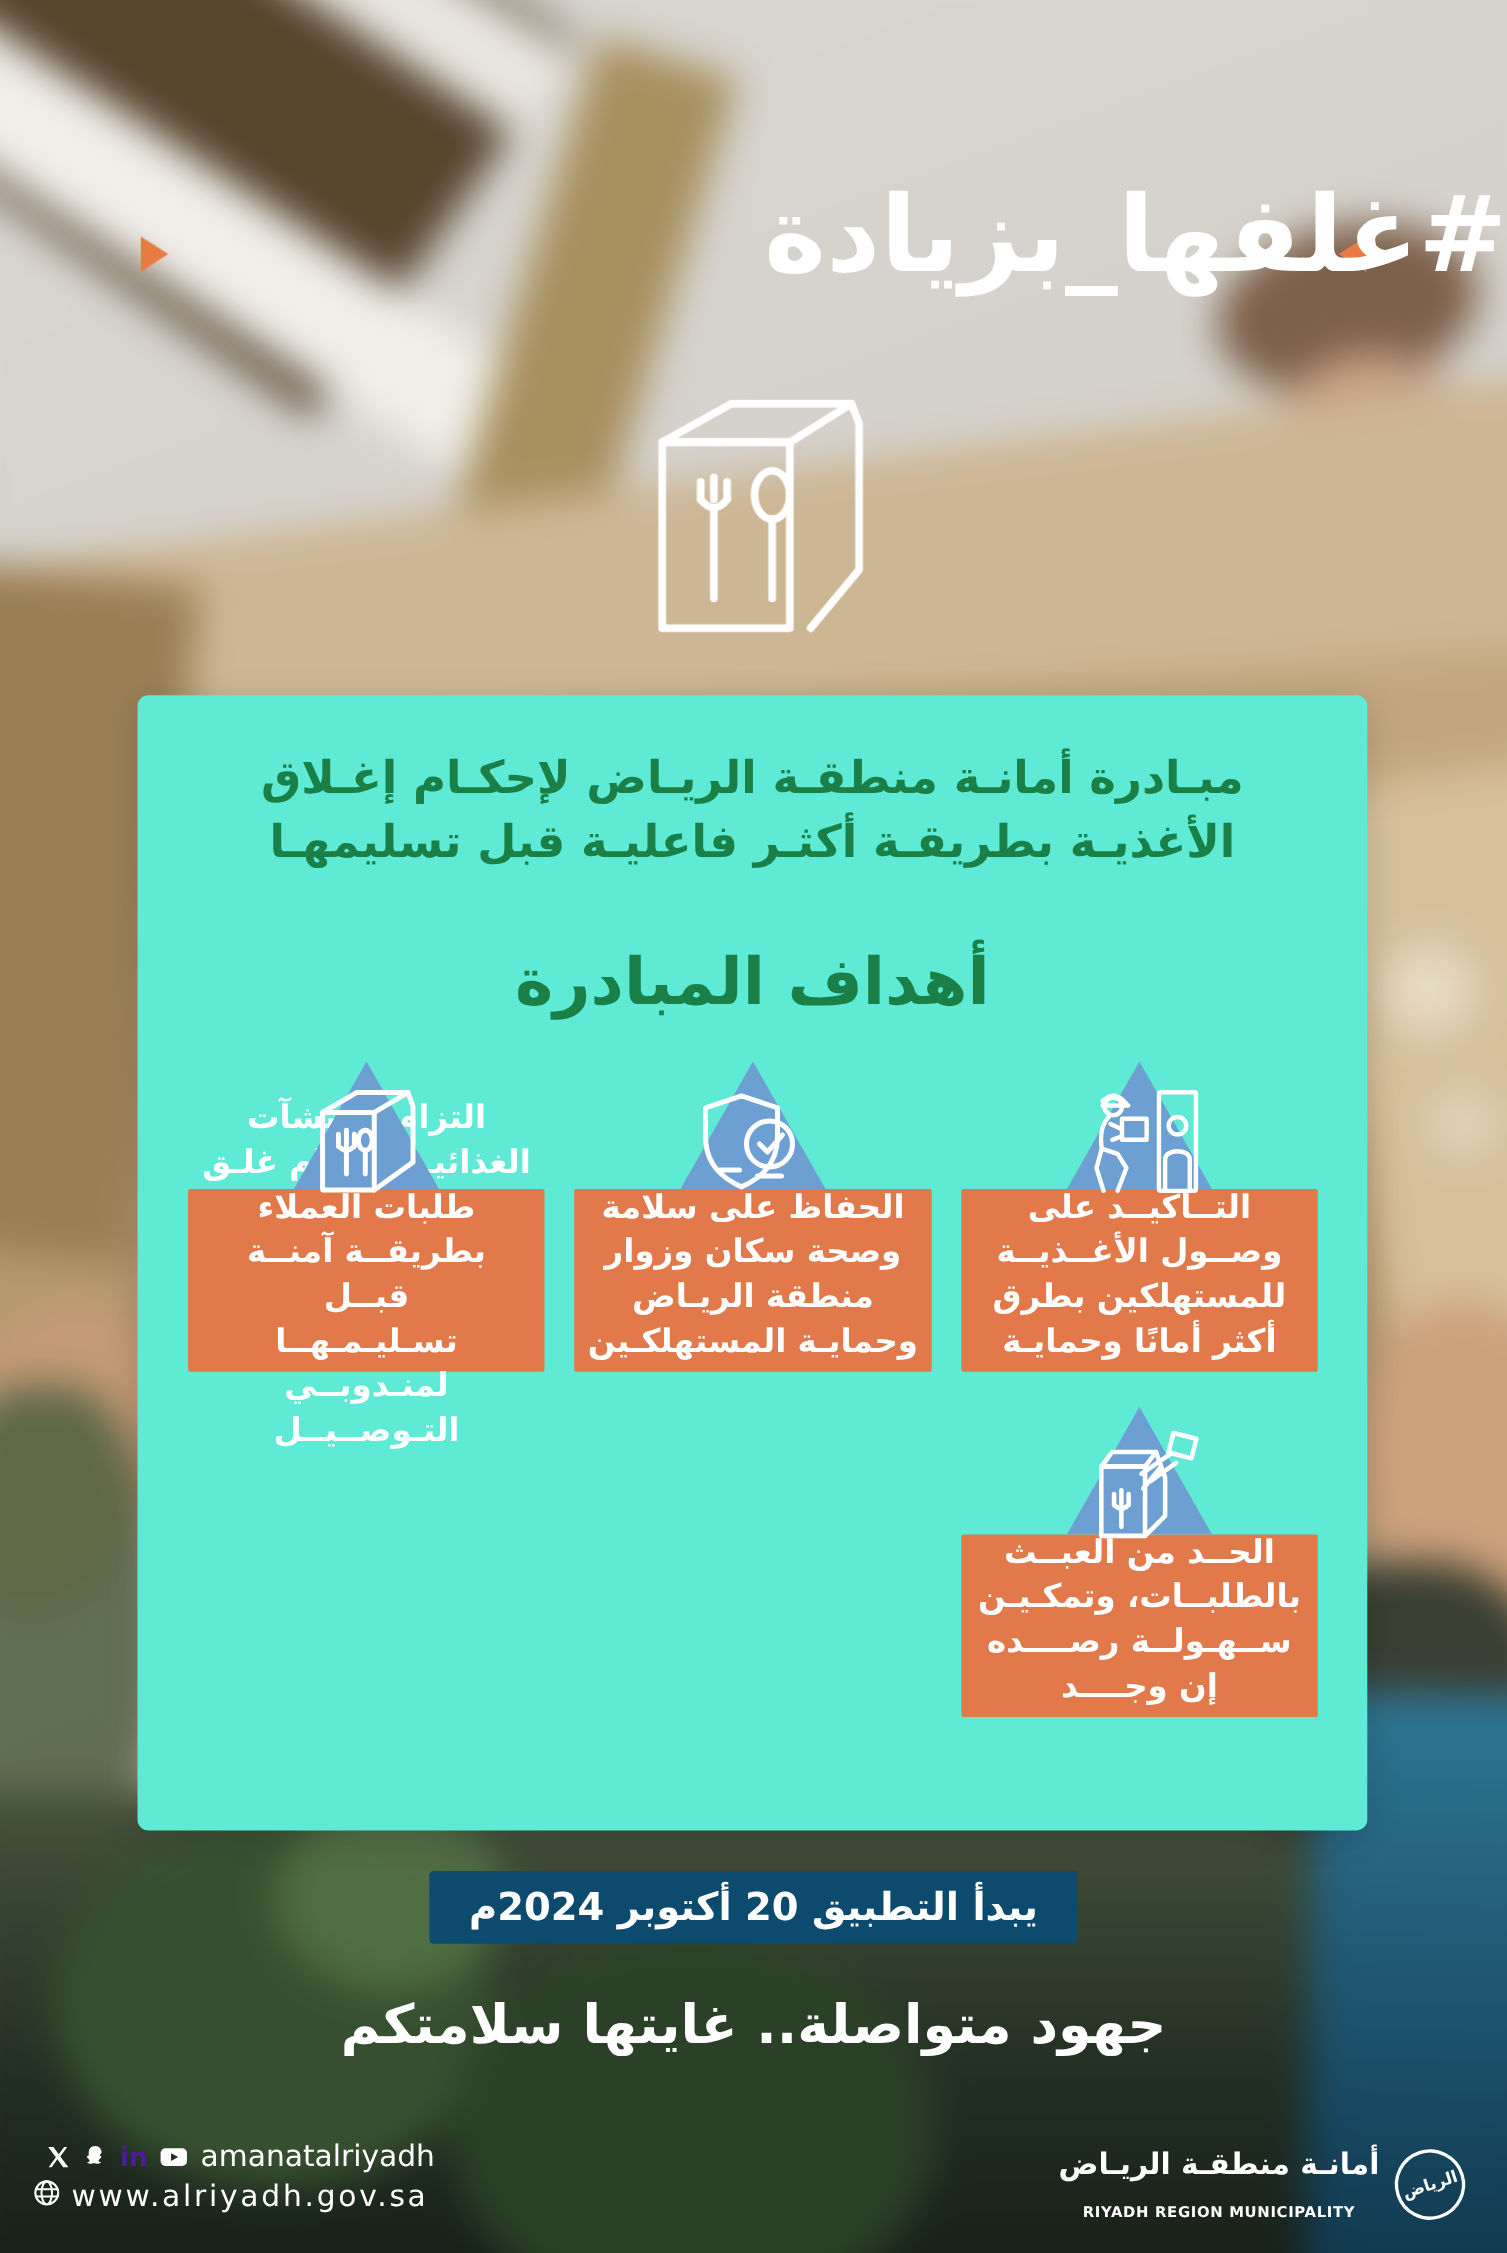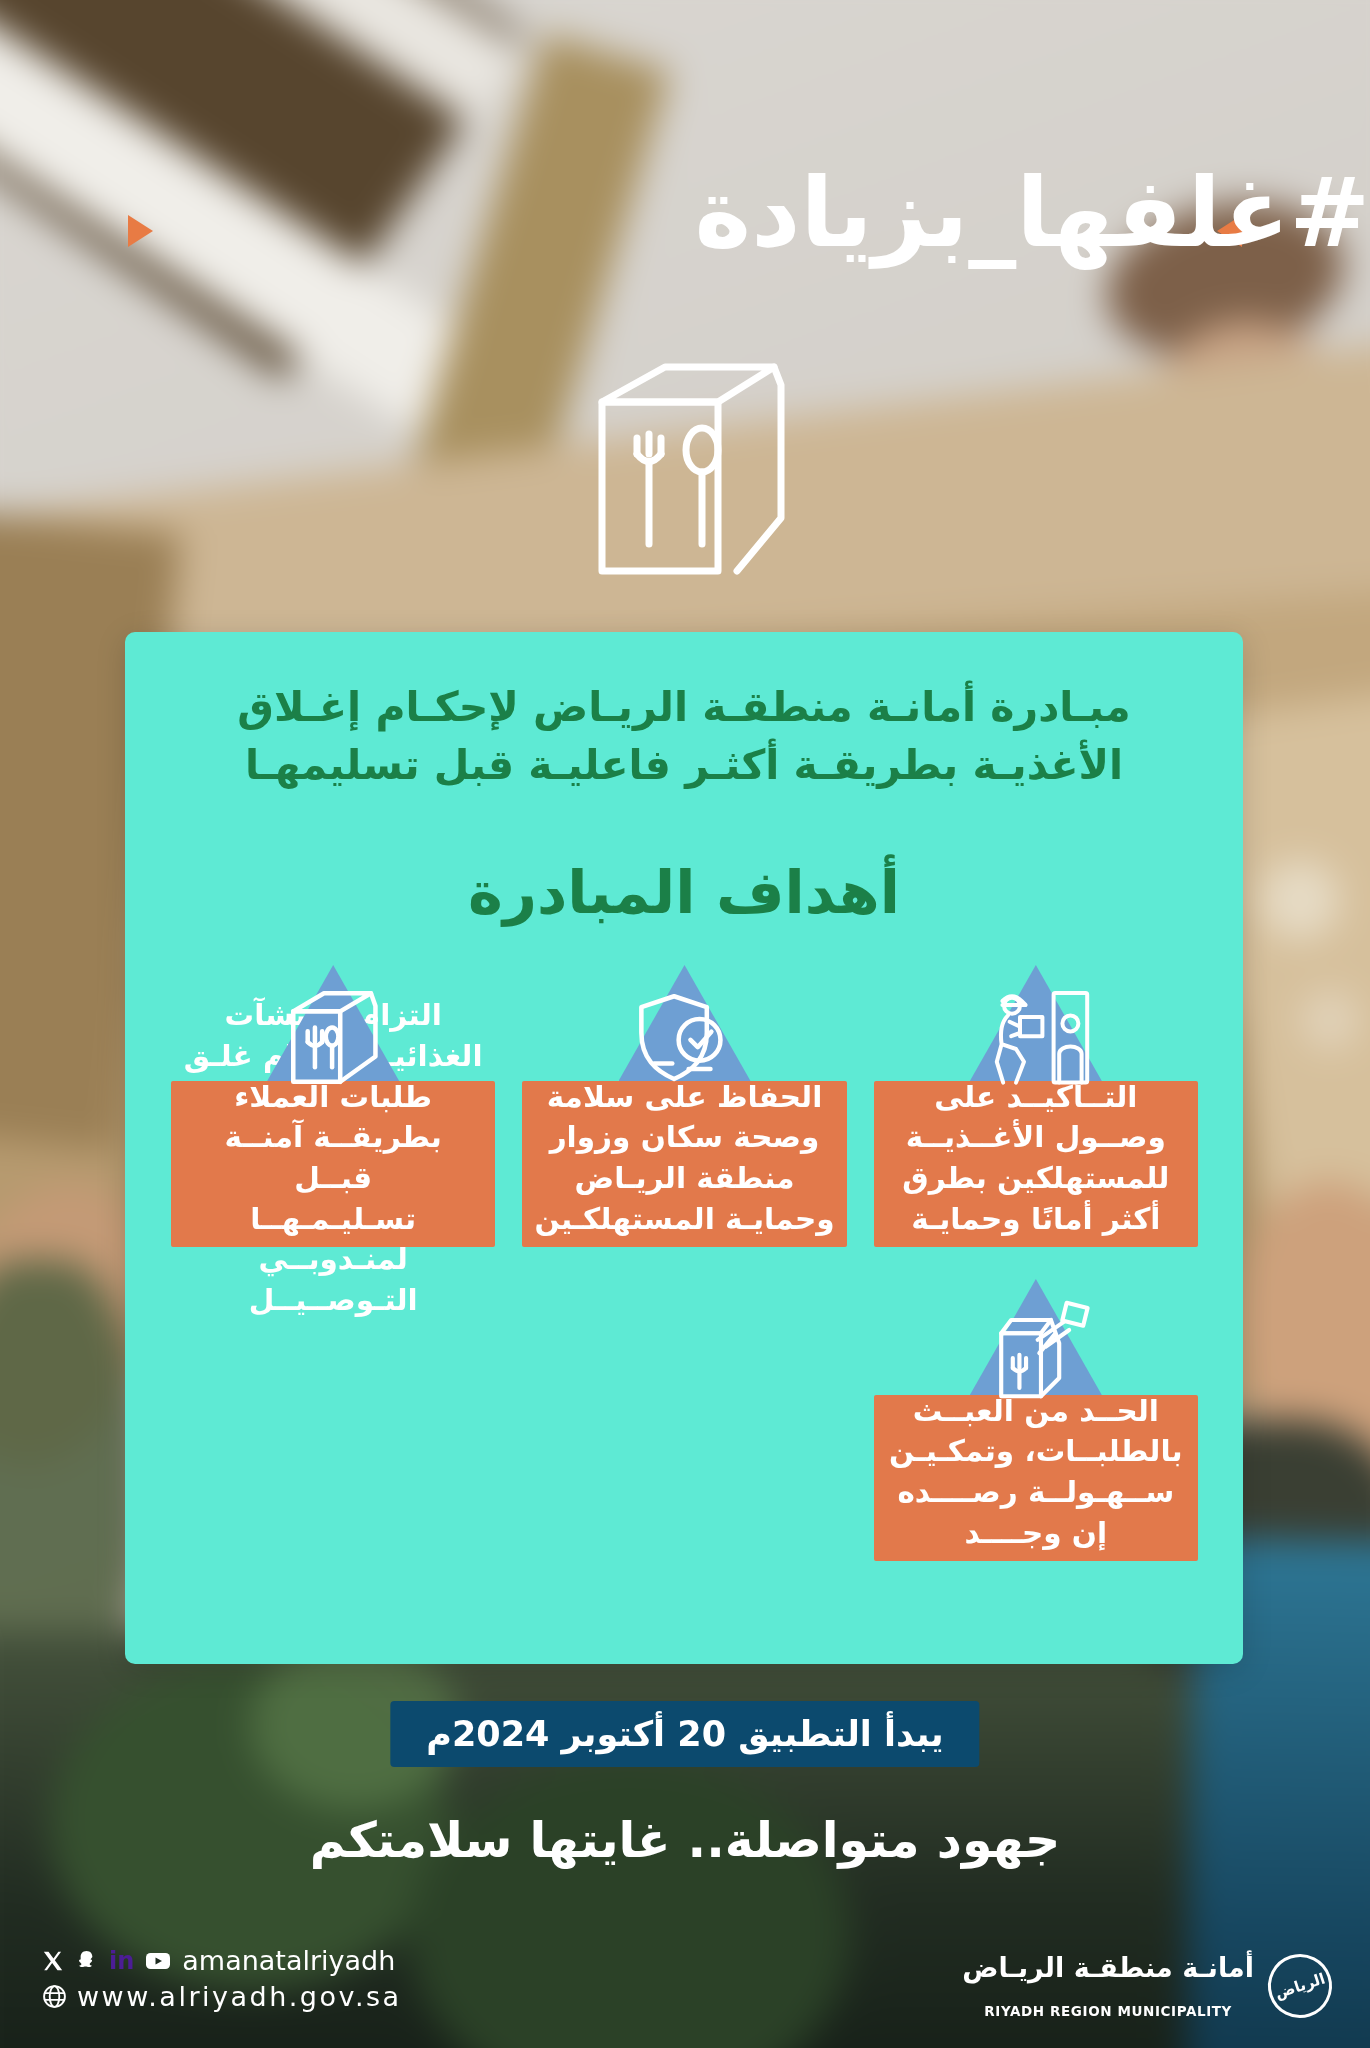--- a/index.html
+++ b/index.html
@@ -68,21 +68,21 @@
   .date-badge { position:absolute; top:1701px; left:50%; transform:translateX(-50%);
                 background:#0c4a6e; color:#fff; font-size:35px; font-weight:700;
                 padding:13px 36px; border-radius:4px; white-space:nowrap; }
 
   .tagline { position:absolute; top:1812px; left:0; width:100%; text-align:center;
              color:#FFFFFF; font-size:49px; font-weight:700; }
 
   .footer-social { position:absolute; left:42px; top:1945px; display:flex; align-items:center; gap:11px;
                    color:#fff; }
   .footer-social .handle { font-size:27px; color:#fff; margin-right:4px; }
-  .footer-web { position:absolute; left:42px; top:1981px; display:flex; align-items:center; gap:10px; color:#fff; }
+  .footer-web { position:absolute; left:30px; top:1981px; display:flex; gap:10px; color:#fff; }
   .footer-web .url { font-size:27px; letter-spacing:2.5px; color:#fff; }
   .in-badge { font-size:24px; font-weight:700; color:#4c1d95; line-height:1; }
 
   .footer-logo { position:absolute; right:38px; top:1952px; display:flex; align-items:center; gap:14px; }
   .org-names { text-align:center; color:#fff; }
   .org-ar { font-size:27px; font-weight:700; line-height:1.15; }
   .org-en { font-size:13.5px; font-weight:700; letter-spacing:.6px; margin-top:20px; }
   .emblem { width:64px; height:64px; border:3px solid #fff; border-radius:50%;
             display:flex; align-items:center; justify-content:center; color:#fff;
             font-size:15px; font-weight:700; transform:rotate(-18deg); }

